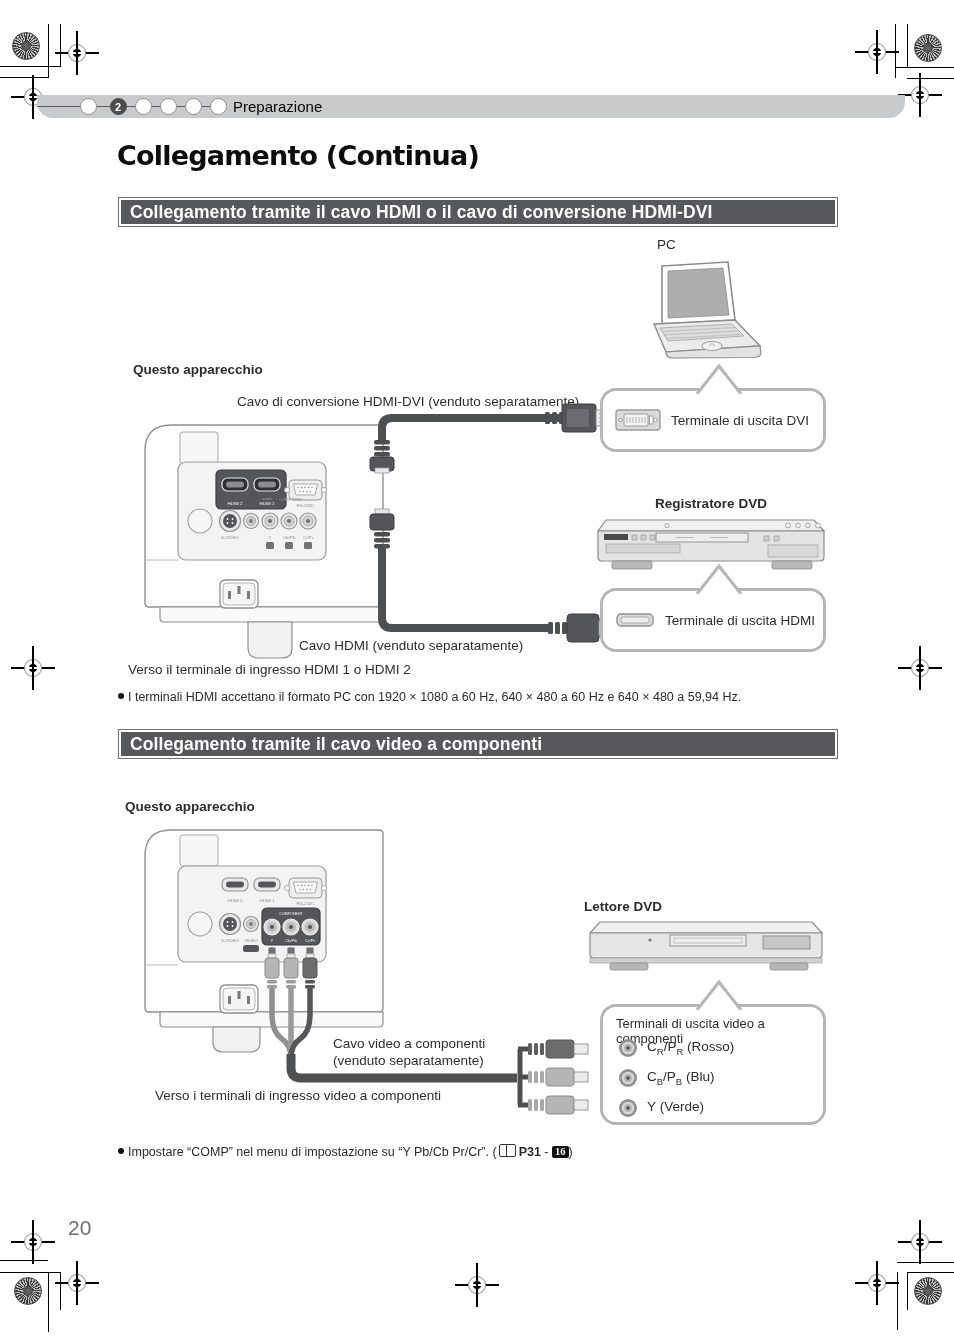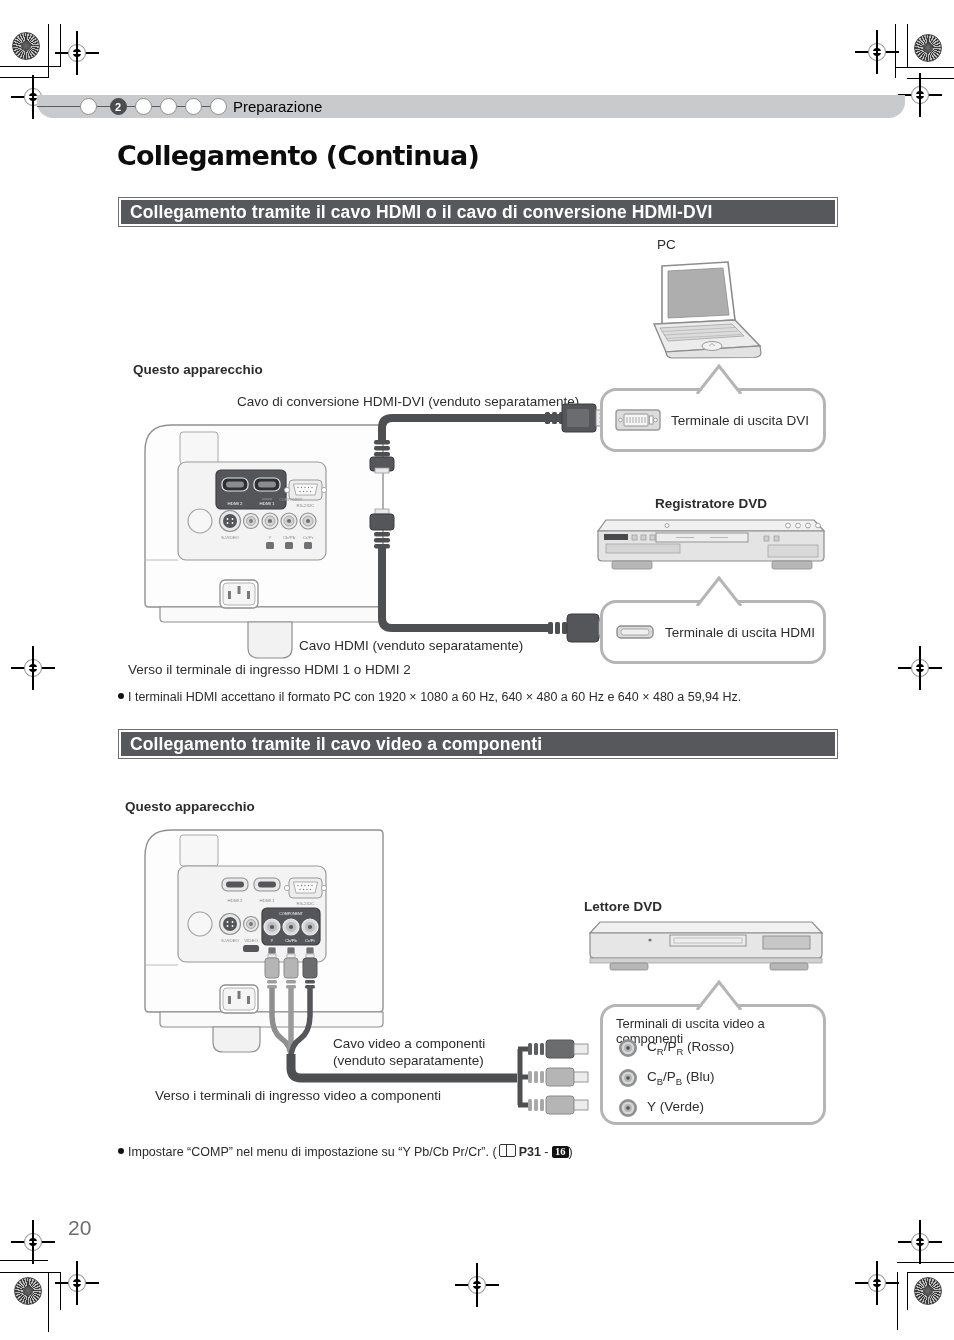--- a/index.html
+++ b/index.html
@@ -315,21 +315,21 @@
       <circle cx="196" cy="11.5" r="2.4"></circle>
         <circle cx="206" cy="11.5" r="2.4"></circle>
         <circle cx="216" cy="11.5" r="2.4"></circle>
         <circle cx="226" cy="11.5" r="2.4"></circle>
     </g>
     <rect x="176" y="31" width="50" height="12" fill="#d9d9d9" stroke="#a5a5a5" stroke-width="0.8"></rect>
     <rect x="20" y="47" width="40" height="8" rx="2" fill="#b7b7b7" stroke="#8c8c8c" stroke-width="0.8"></rect>
     <rect x="180" y="47" width="40" height="8" rx="2" fill="#b7b7b7" stroke="#8c8c8c" stroke-width="0.8"></rect>
   </svg>
 
-  <div class="callout" style="left:600px;top:600px;width:226px;height:64px;">
+  <div class="callout" style="left:600px;top:588px;width:226px;height:64px;">
     <svg class="notch" width="48" height="30">
       <path d="M2 30 L24 2 L46 30" fill="#ffffff"></path>
       <path d="M2 30 L24 2 L46 30" fill="none" stroke="#b5b5b5" stroke-width="3"></path>
     </svg>
     <div class="co-row">
       <svg width="40" height="18" viewBox="0 0 40 18">
         <rect x="2" y="3" width="36" height="12" rx="4" fill="#d9d9d9" stroke="#8f8f8f" stroke-width="1.4"></rect>
         <rect x="6" y="6" width="28" height="6" rx="2.5" fill="#efefef" stroke="#9a9a9a" stroke-width="0.8"></rect>
       </svg>
       <span class="co-text">Terminale di uscita HDMI</span>

